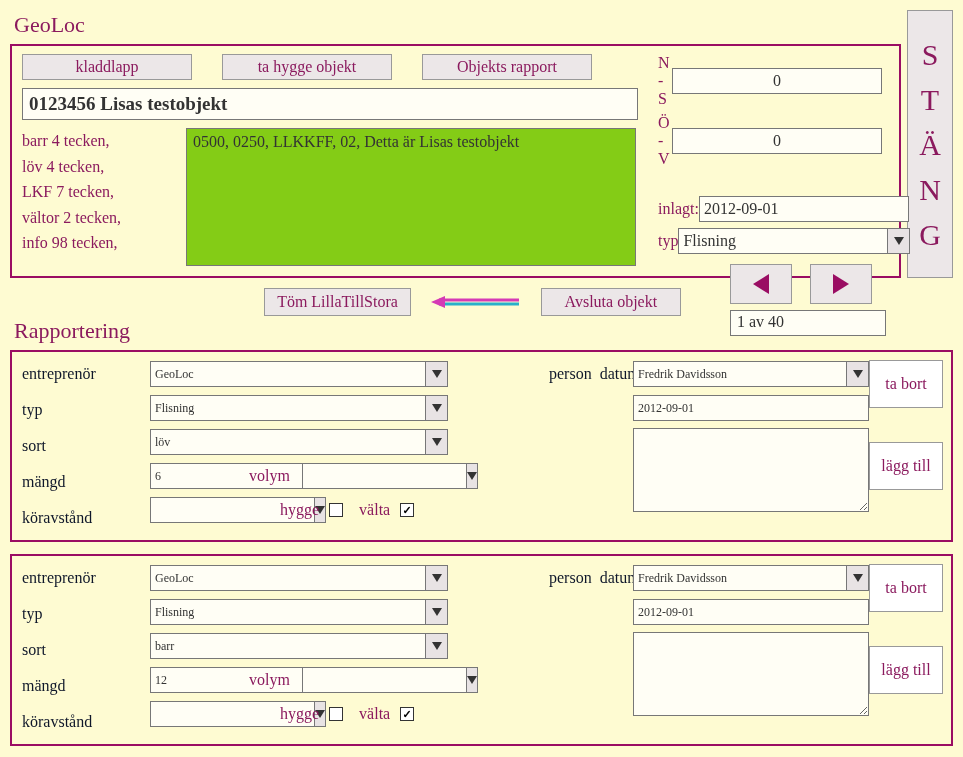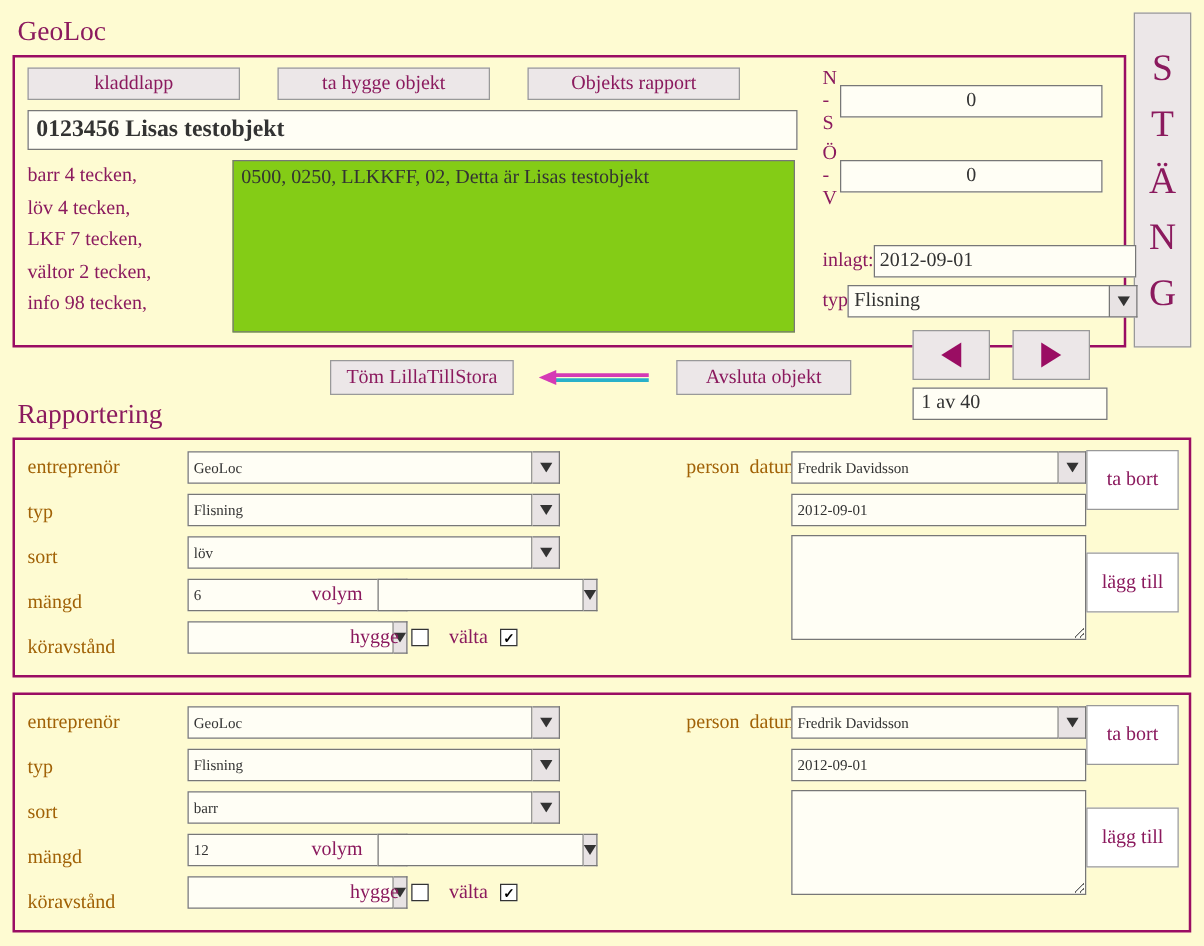--- a/index.html
+++ b/index.html
@@ -142,21 +142,21 @@
   .report-box {
     border: 2px solid #9a0d63;
     padding: 8px 0 8px 10px;
     margin-bottom: 12px;
     position: relative;
     display: flex;
   }
   .report-left-full { display: flex; flex: 1; gap: 14px; }
   .rl-col1 { width: 114px; display: flex; flex-direction: column; gap: 8px; }
   .rl-col2 { flex: 1; display: flex; flex-direction: column; gap: 6px; }
-  .rlabel { color: #a16207; font-size: 16px; height: 28px; display: flex; align-items: center; }
+  .rlabel { color: #0f172a; font-size: 16px; height: 28px; display: flex; align-items: center; }
   .rinput-row { height: 28px; display: flex; align-items: center; gap: 6px; }
   .rselect {
     border: 1px solid #777;
     background: #fffef5;
     padding: 2px 4px;
     font-family: Georgia, serif;
     font-size: 12px;
     color: #333;
     height: 26px;
   }

